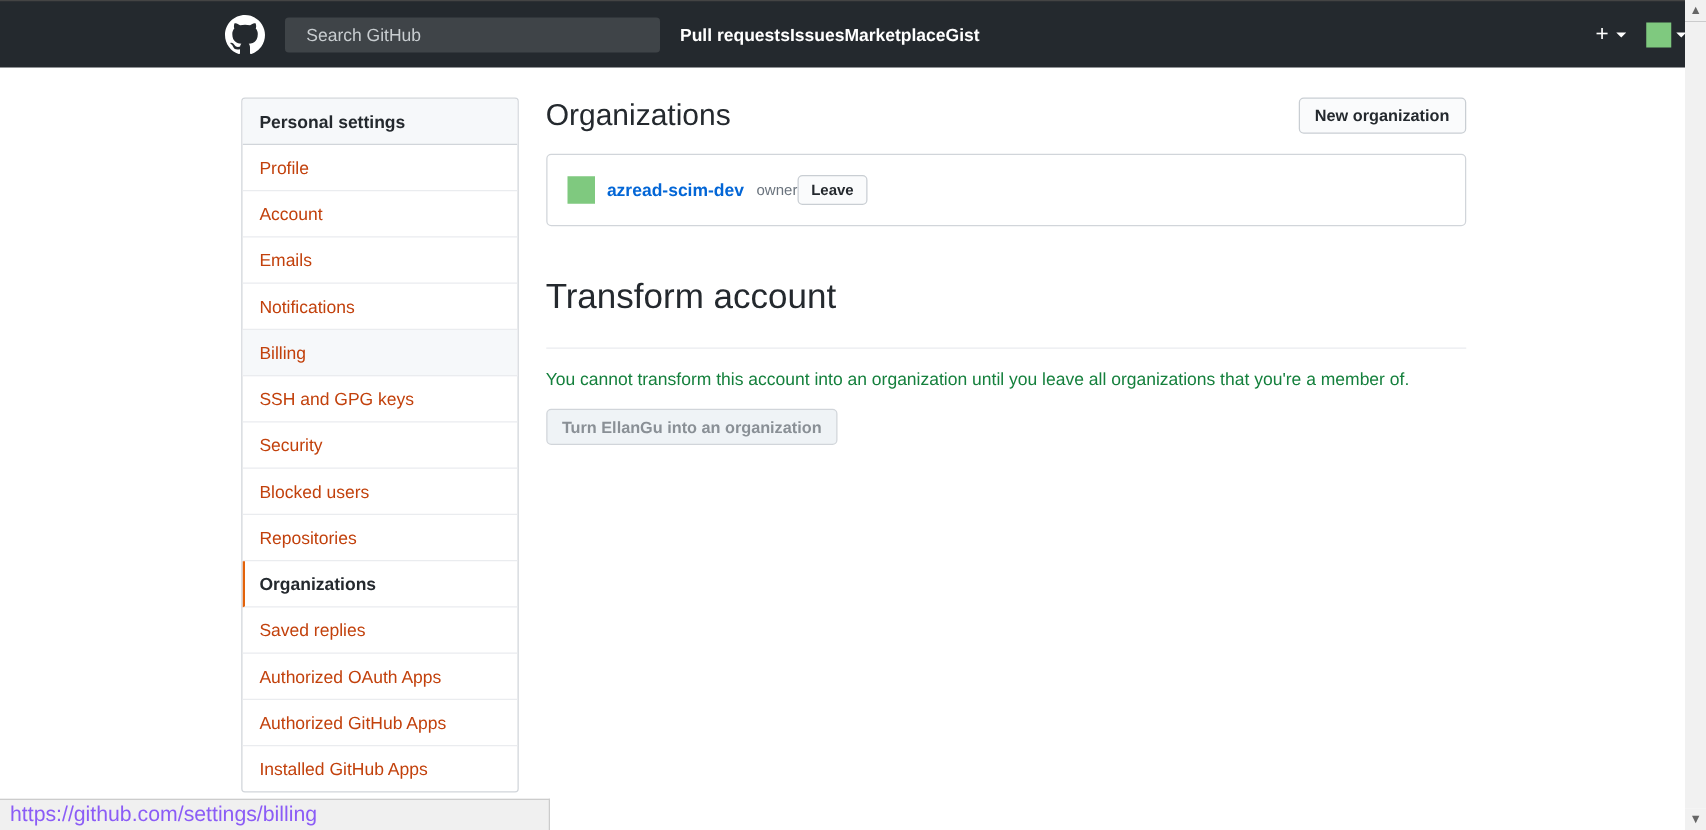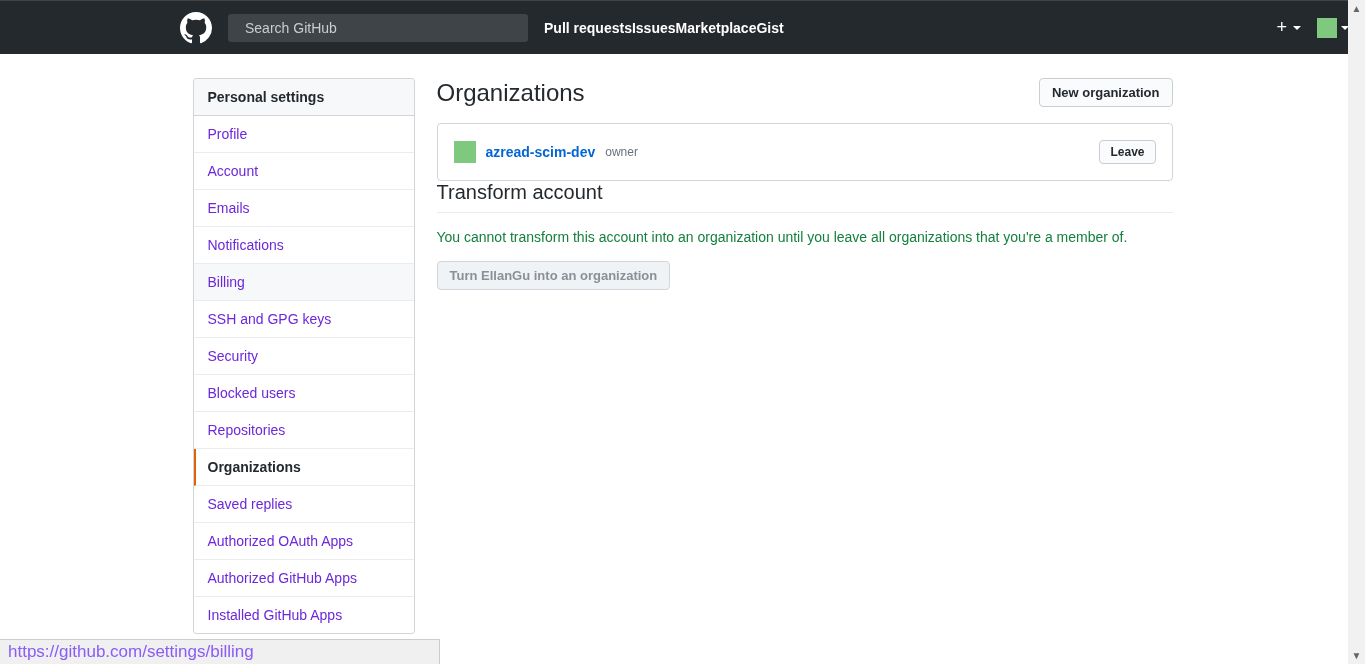--- a/index.html
+++ b/index.html
@@ -70,21 +70,21 @@
     background:#f6f8fa;
     padding: 10px 14px;
     font-weight:600;
     font-size:14px;
     border-bottom:1px solid #d1d5da;
   }
   .side-item {
     display:block;
     padding:10px 14px;
     font-size:14px;
-    color:#6d28d9;
+    color:#c2410c;
     border-bottom:1px solid #eaecef;
     cursor:pointer;
     text-decoration:none;
   }
   .side-item:last-child { border-bottom:none; }
   .side-item.active {
     color:#24292e;
     font-weight:600;
     border-left:2px solid #e36209;
     padding-left:12px;
@@ -113,32 +113,33 @@
     color:#8a9096;
     cursor:default;
     border-color:#d1d5da;
   }
   .org-box {
     border:1px solid #d1d5da;
     border-radius:4px;
     padding:16px;
     display:flex;
     align-items:center;
-    justify-content:space-between;
+    justify-content:flex-start;
+    margin-bottom:40px;
   }
   .org-left { display:flex; align-items:center; gap:10px; }
   .org-avatar {
     width:22px; height:22px; background:#7fc97f;
   }
   .org-name { color:#0366d6; font-weight:600; cursor:pointer;}
   .org-role { color:#6a737d; font-size:12px;}
   .section-head {
-    font-size:20px; font-weight:400;
+    font-size:28px; font-weight:400;
     border-bottom:1px solid #eaecef;
-    padding-bottom:8px;
+    padding-bottom:25px;
     margin-bottom:16px;
   }
   .para { color:#15803d; margin-bottom:16px; }
   .statusbar {
     position:absolute;
     left:0; bottom:0;
     background:#f0f0f0;
     border:1px solid #ccc;
     border-left:none; border-bottom:none;
     padding:2px 8px;

